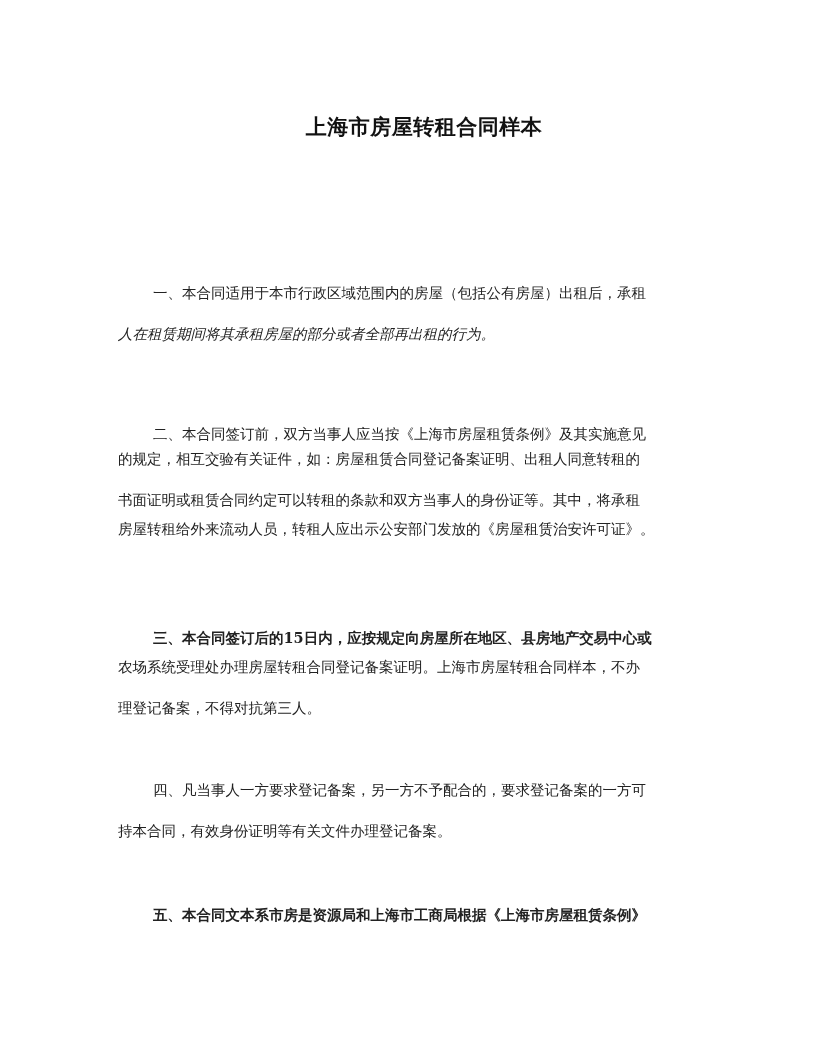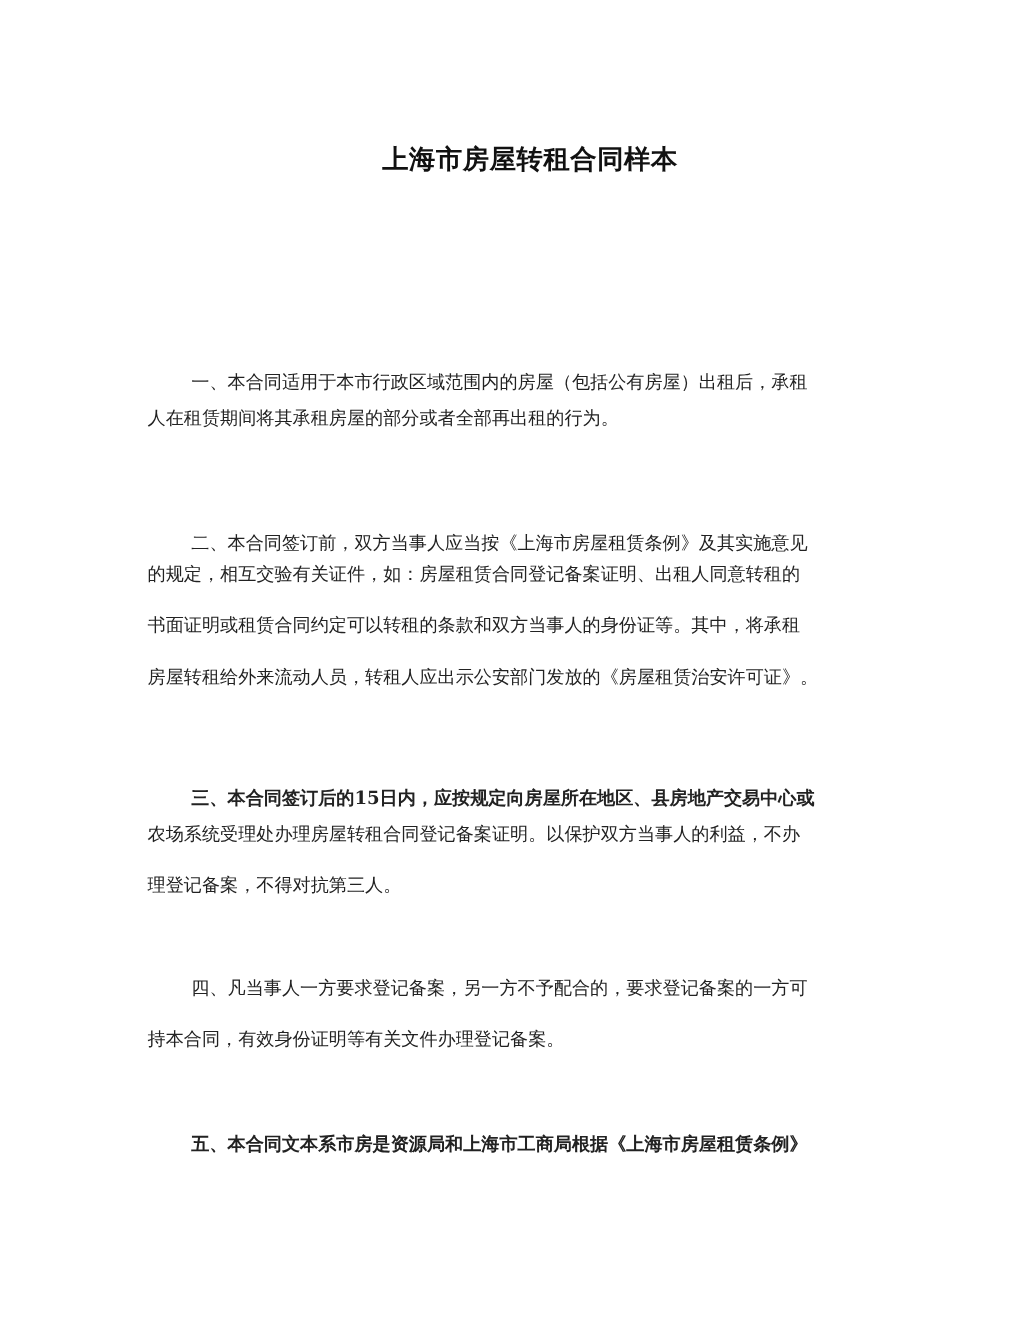--- a/index.html
+++ b/index.html
@@ -52,34 +52,34 @@
   }
 </style>
 </head>
 <body>
 
 <div class="page">
 
   <h1 class="title">上海市房屋转租合同样本</h1>
 
   <div class="clause-plain" style="top:284px;">
-    <span class="ln indent" style="top:12px;font-family:Liberation Mono, monospace;">一、本合同适用于本市行政区域范围内的房屋（包括公有房屋）出租后，承租</span>
-    <span class="ln" style="top:41px;">人在租赁期间将其承租房屋的部分或者全部再出租的行为。</span>
+    <span class="ln indent" style="top:0px;font-family:Liberation Mono, monospace;">一、本合同适用于本市行政区域范围内的房屋（包括公有房屋）出租后，承租</span>
+    <span class="ln" style="top:41px;font-style:italic;">人在租赁期间将其承租房屋的部分或者全部再出租的行为。</span>
   </div>
 
   <div class="clause-plain" style="top:409px;">
     <span class="ln indent" style="top:16px;">二、本合同签订前，双方当事人应当按《上海市房屋租赁条例》及其实施意见</span>
     <span class="ln" style="top:41px;text-align:right;">的规定，相互交验有关证件，如：房屋租赁合同登记备案证明、出租人同意转租的</span>
     <span class="ln" style="top:82px;">书面证明或租赁合同约定可以转租的条款和双方当事人的身份证等。其中，将承租</span>
-    <span class="ln" style="top:123px;">房屋转租给外来流动人员，转租人应出示公安部门发放的《房屋租赁治安许可证》。</span>
+    <span class="ln" style="top:111px;">房屋转租给外来流动人员，转租人应出示公安部门发放的《房屋租赁治安许可证》。</span>
   </div>
 
   <div class="clause-plain" style="top:617px;">
     <span class="ln indent" style="top:12px;font-weight:bold;">三、本合同签订后的15日内，应按规定向房屋所在地区、县房地产交易中心或</span>
-    <span class="ln" style="top:41px;">农场系统受理处办理房屋转租合同登记备案证明。以保护双方当事人的利益，不办</span>
+    <span class="ln" style="top:41px;">农场系统受理处办理房屋转租合同登记备案证明。上海市房屋转租合同样本，不办</span>
     <span class="ln" style="top:82px;">理登记备案，不得对抗第三人。</span>
   </div>
 
   <div class="clause-plain" style="top:781px;">
     <span class="ln indent" style="top:0px;">四、凡当事人一方要求登记备案，另一方不予配合的，要求登记备案的一方可</span>
     <span class="ln" style="top:41px;font-family:Liberation Mono, monospace;">持本合同，有效身份证明等有关文件办理登记备案。</span>
   </div>
 
   <div class="clause-plain" style="top:906px;">
     <span class="ln indent" style="top:0px;font-weight:bold;">五、本合同文本系市房是资源局和上海市工商局根据《上海市房屋租赁条例》</span>

